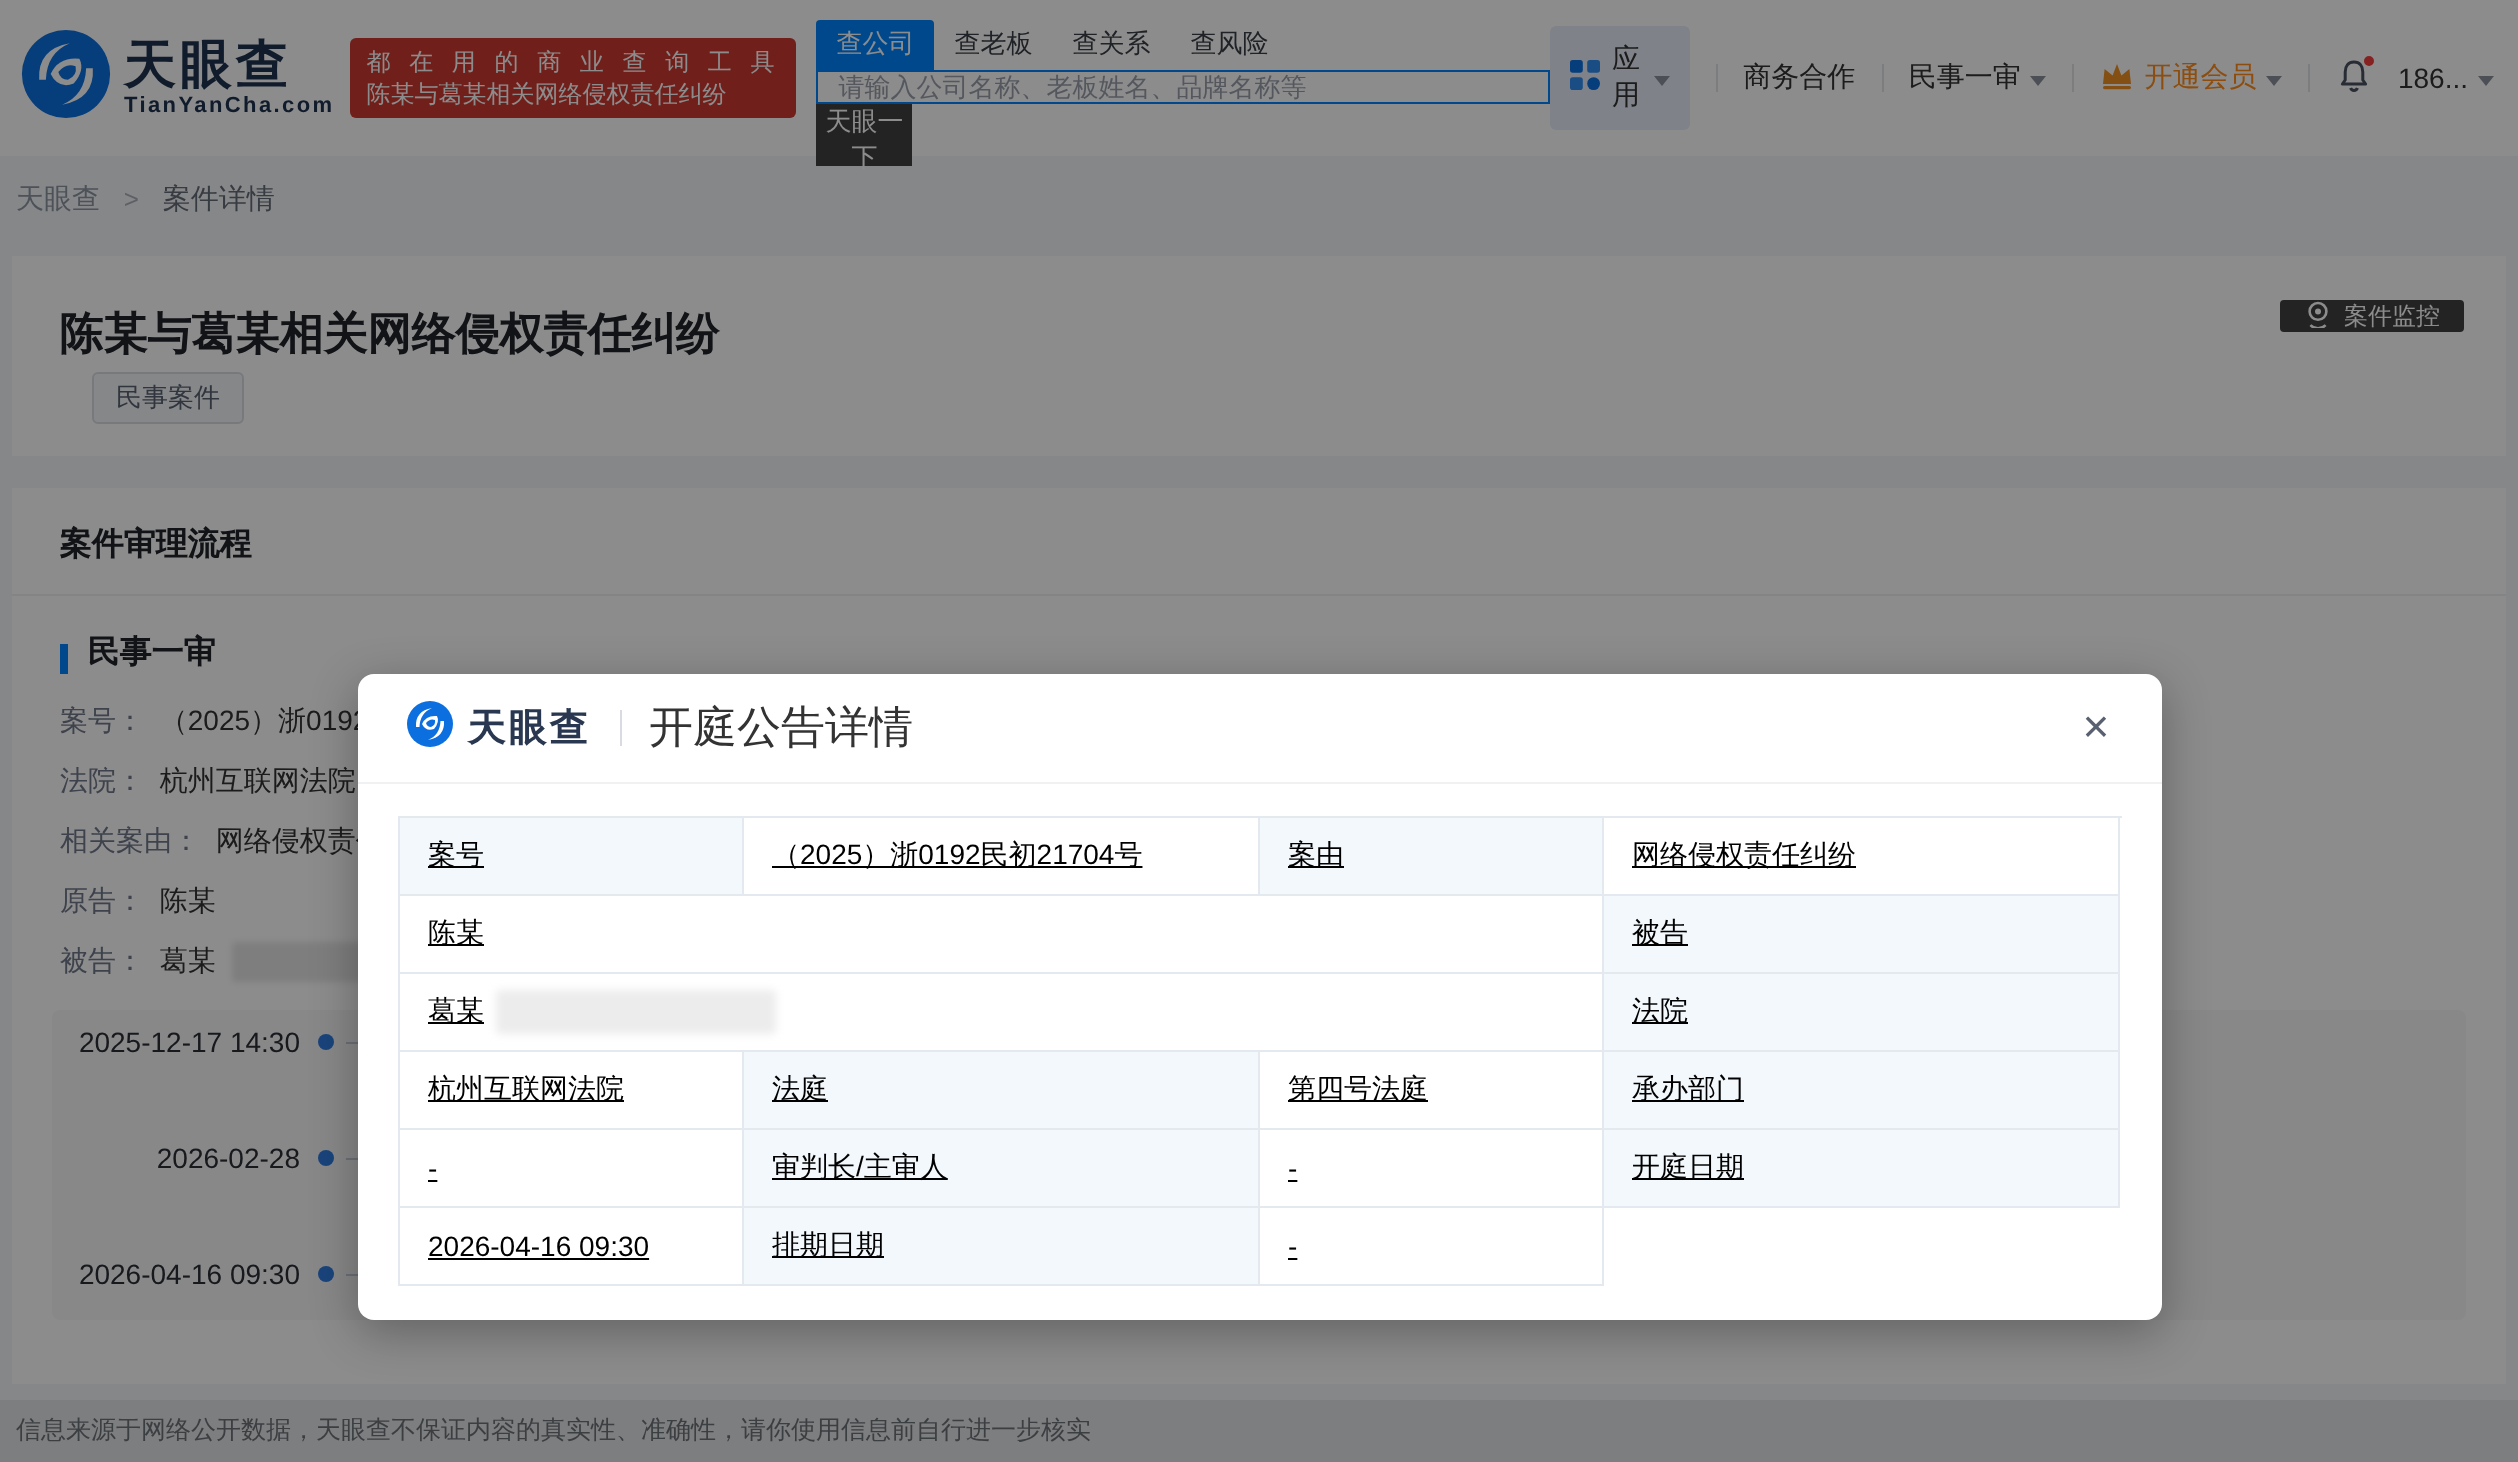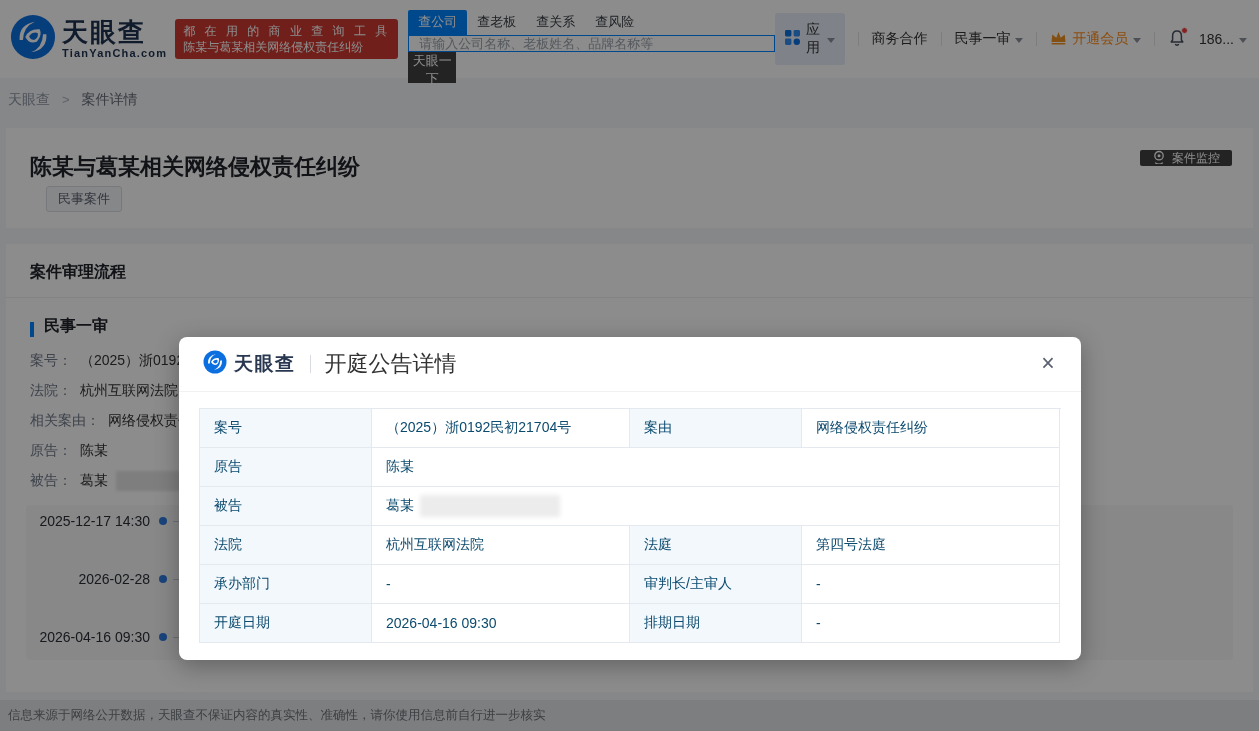--- a/index.html
+++ b/index.html
@@ -102,21 +102,21 @@
   .modal-close{
     position:absolute; right:18px; top:12px; width:30px; height:30px; line-height:28px;
     text-align:center; font-size:23px; color:#596070; cursor:pointer;
   }
   .modal-body{ padding:16px 20px 17px; }
   .grid-table{
     display:grid; grid-template-columns:172px 258px 172px 258px; grid-auto-rows:39px;
     border-top:1px solid #e4e9ef; border-left:1px solid #e4e9ef; font-size:14px;
   }
   .cell{ border-right:1px solid #e4e9ef; border-bottom:1px solid #e4e9ef;
-    display:flex; align-items:center; padding-left:14px; color:#0c4a6e; overflow:hidden; white-space:nowrap; }
+    display:flex; align-items:center; padding-left:14px; color:#000000; overflow:hidden; white-space:nowrap;text-decoration:underline; }
   .cell-label{ background:#f2f8fc; }
   .cell-span3{ grid-column:span 3; }
   .redact-lg{
     display:inline-block; width:140px; height:22px; background:#ececec;
     border-radius:2px; filter:blur(2px); margin-left:6px;
   }
 </style>
 </head>
 <body>
 
@@ -298,21 +298,20 @@
     <span class="modal-close">×</span>
   </div>
   <div class="modal-body">
     <div class="grid-table">
 
       <div class="cell cell-label">案号</div>
       <div class="cell">（2025）浙0192民初21704号</div>
       <div class="cell cell-label">案由</div>
       <div class="cell">网络侵权责任纠纷</div>
 
-      <div class="cell cell-label">原告</div>
       <div class="cell cell-span3">陈某</div>
 
       <div class="cell cell-label">被告</div>
       <div class="cell cell-span3">
         <span>葛某</span>
         <span class="redact-lg"></span>
       </div>
 
       <div class="cell cell-label">法院</div>
       <div class="cell">杭州互联网法院</div>

